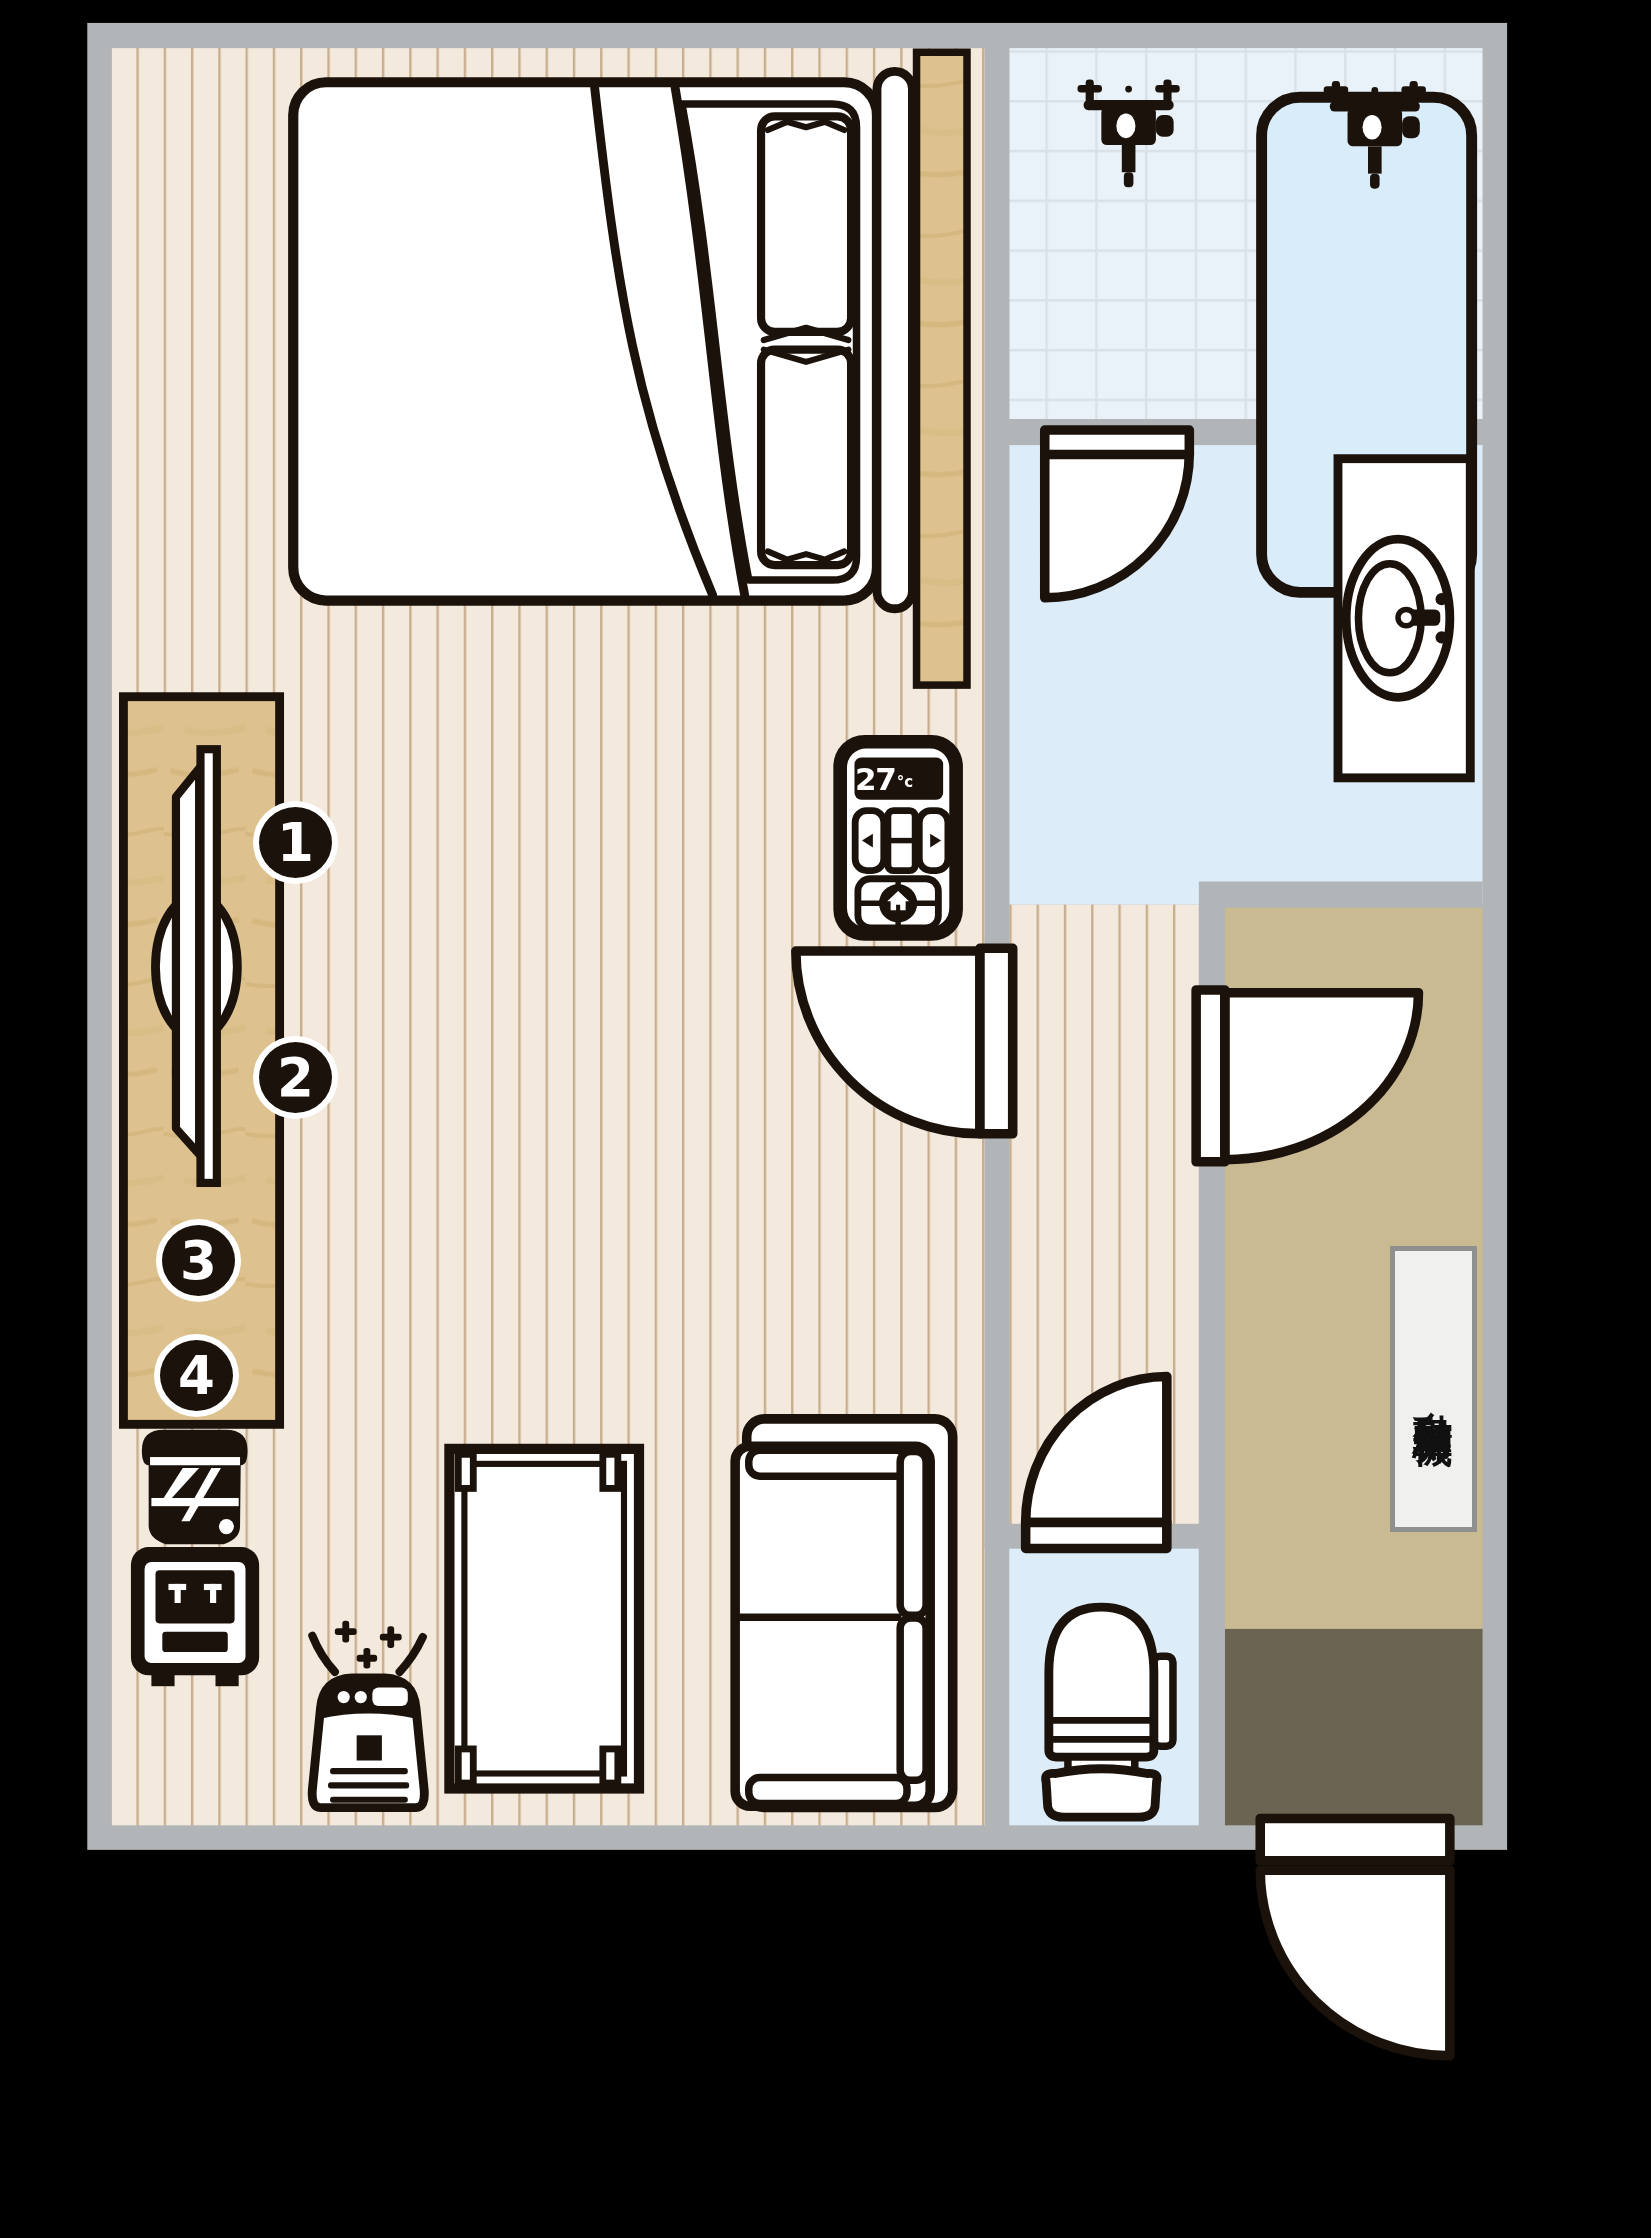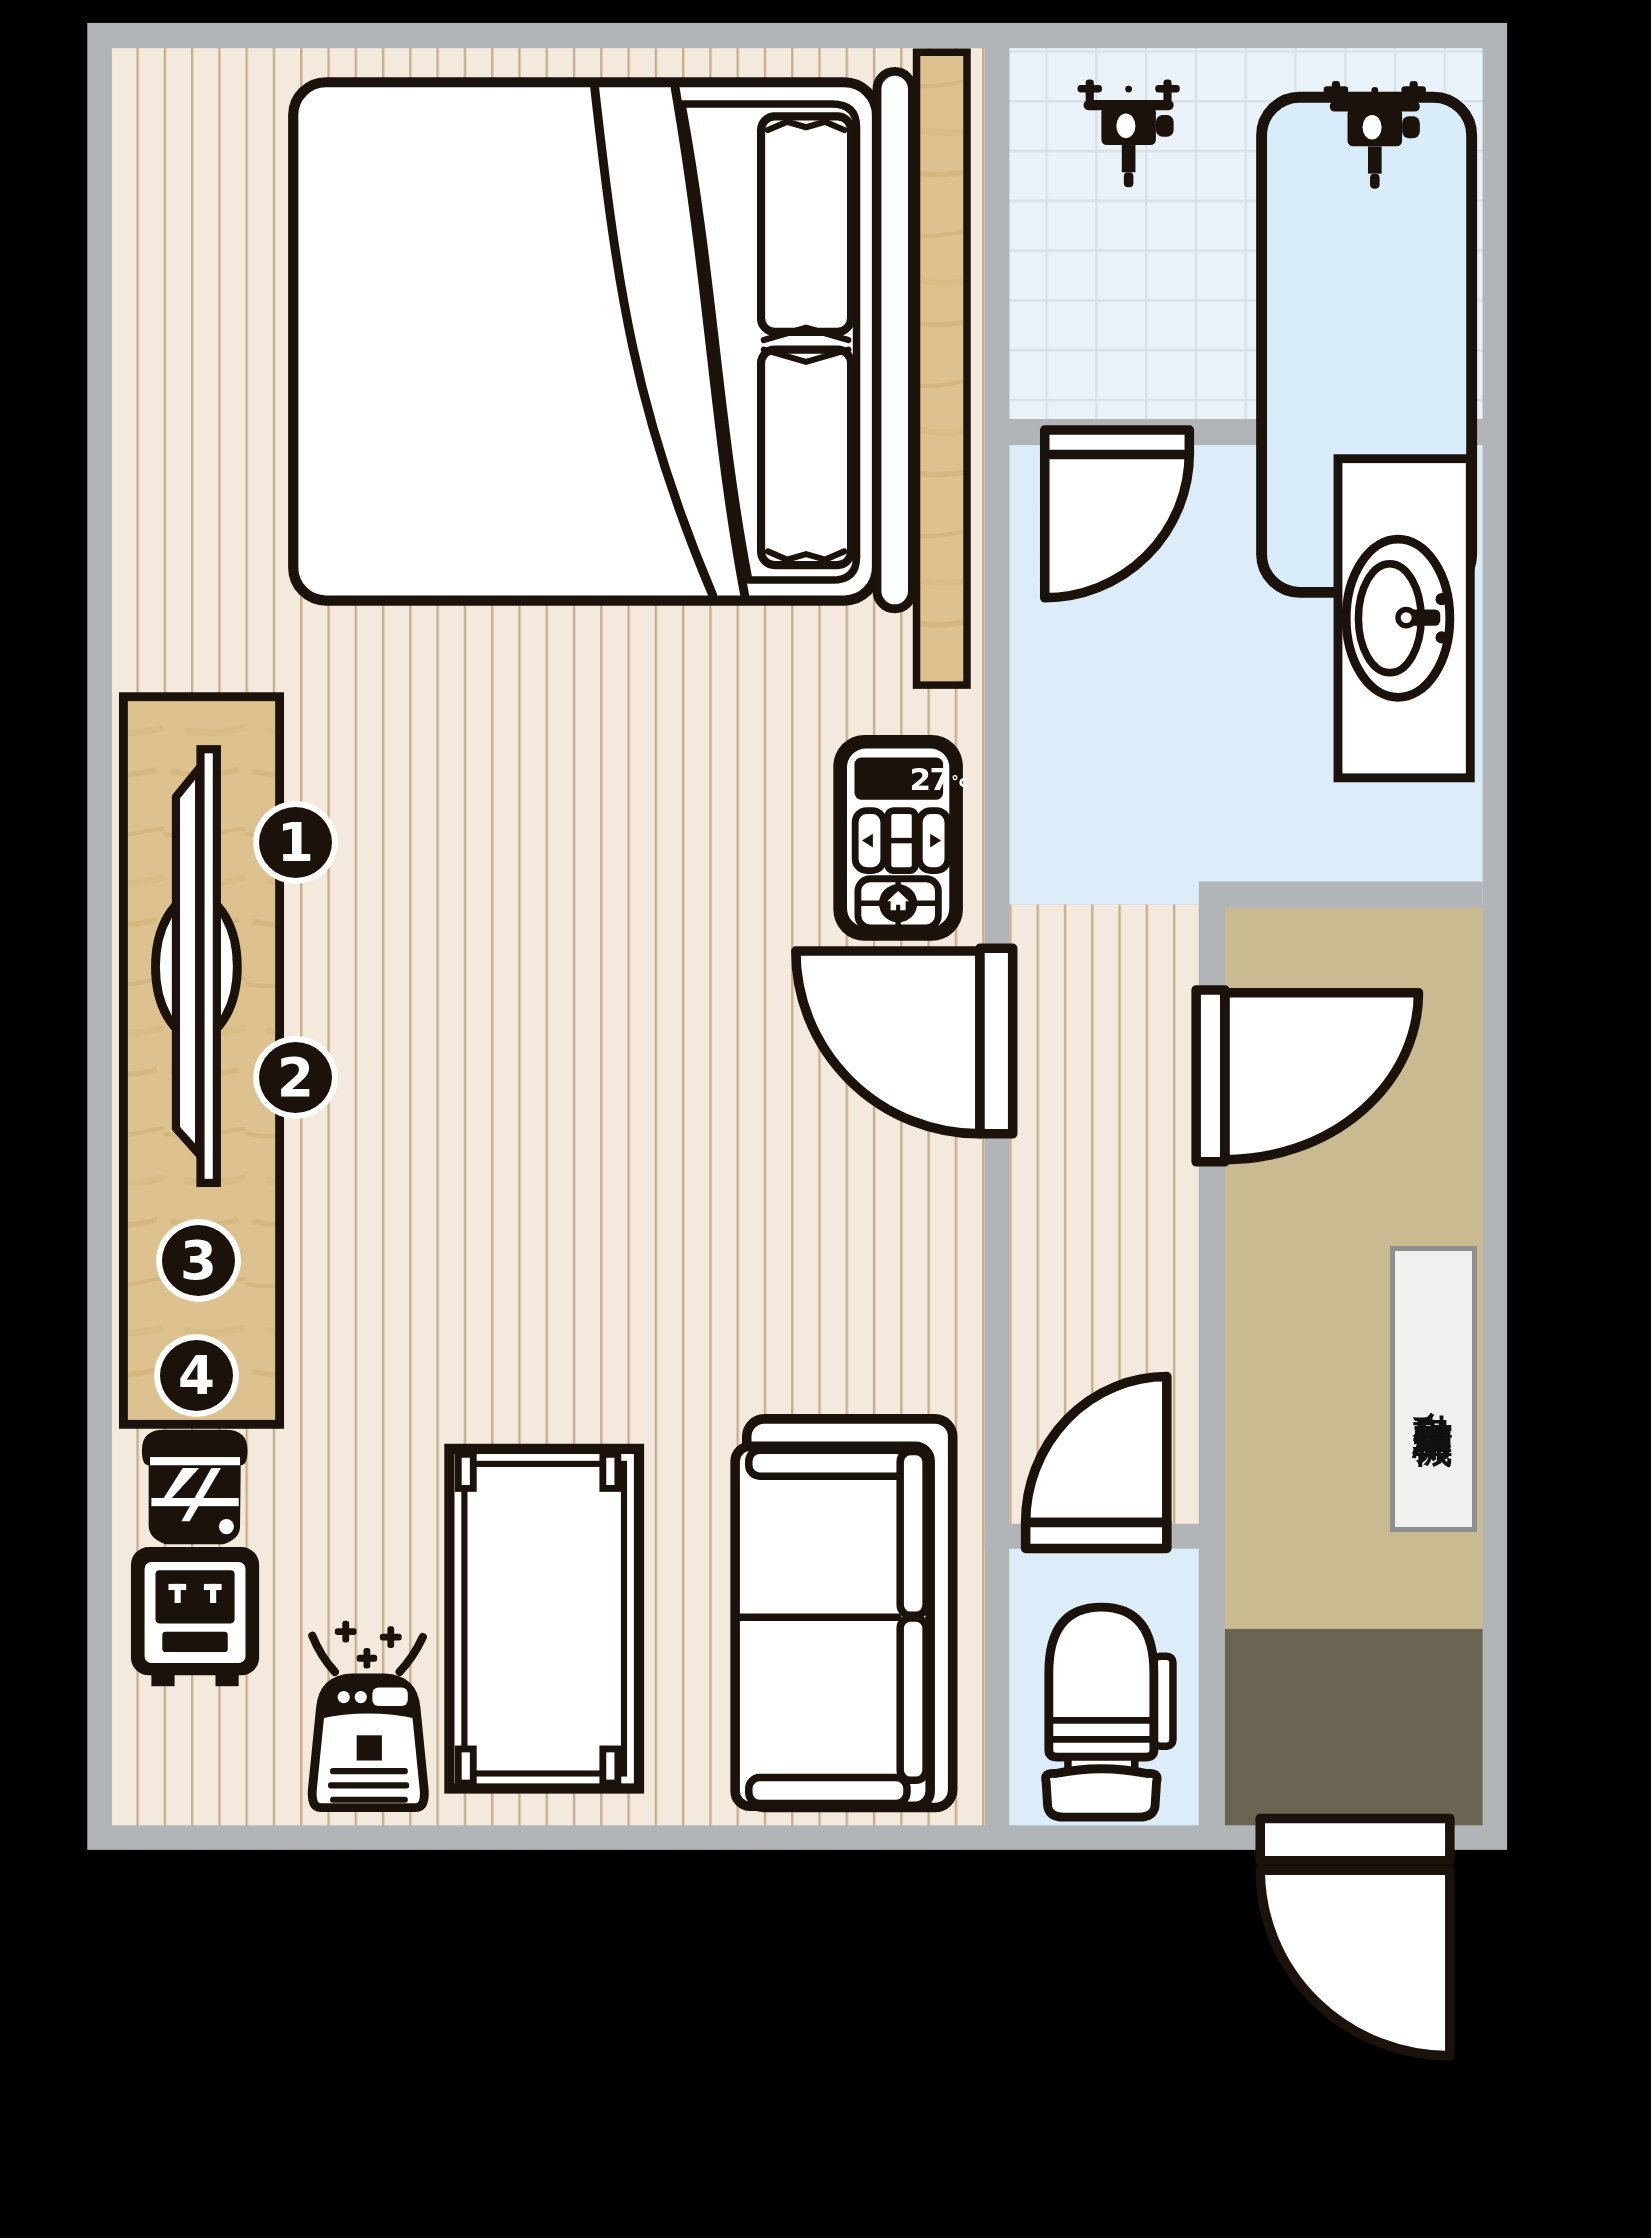--- a/index.html
+++ b/index.html
@@ -3,21 +3,21 @@
 <meta charset="utf-8">
 <style>
   html,body{margin:0;padding:0;background:#000;}
   body{font-family:"DejaVu Sans","Liberation Sans",sans-serif;}
   #plan{position:relative;width:1651px;height:2239px;background:#000;overflow:hidden;}
   #plan svg{position:absolute;left:0;top:0;}
   .marker{position:absolute;width:85px;height:83px;background:#1b130b;border:6.8px solid #ffffff;
           border-radius:50%;box-sizing:border-box;display:flex;align-items:center;justify-content:center;
           color:#fff;font-size:53px;font-weight:bold;line-height:1;}
   .ac-screen{position:absolute;left:855px;top:757px;width:89px;height:44px;display:flex;
-             align-items:center;justify-content:center;color:#fff;font-weight:bold;margin-left:39px;}
+             align-items:center;justify-content:flex-start;color:#fff;font-weight:bold;}
   .ac-screen .temp{font-size:31px;letter-spacing:-1.4px;}
   .ac-screen .unit{font-size:15px;margin-left:1.4px;margin-top:6.8px;}
   .sign{position:absolute;left:1390px;top:1246px;width:87px;height:286px;background:#f0f0ee;
         border:5.5px solid #8f8f8f;box-sizing:border-box;display:flex;align-items:center;justify-content:center;
         writing-mode:vertical-rl;text-orientation:upright;font-size:40px;font-weight:bold;color:#111;
         letter-spacing:4.1px;}
 </style>
 </head>
 <body>
 

